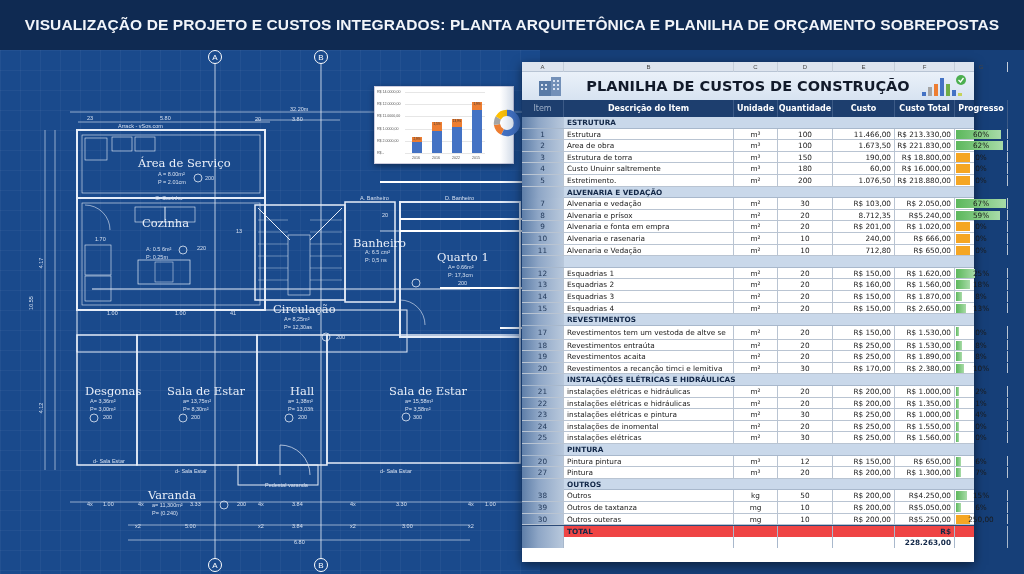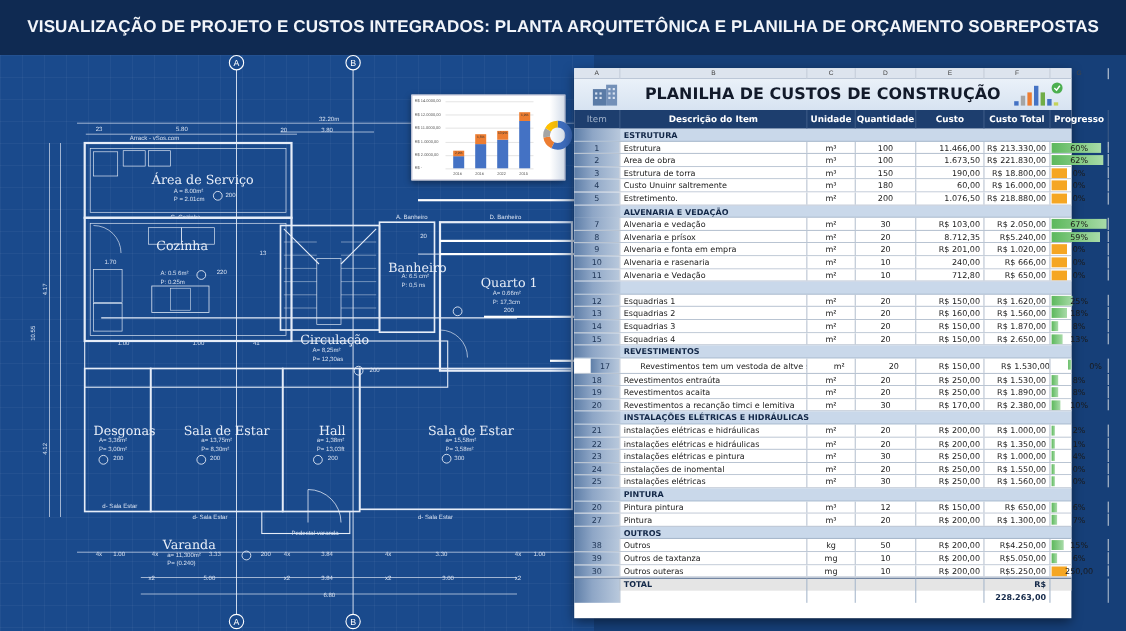--- a/index.html
+++ b/index.html
@@ -107,28 +107,28 @@
     display: grid; height: 11.6px;
     grid-template-columns: 42px 444px;
     background: #c9d8ea; border-bottom: 1px solid #a8b8cc;
   }
   .section-row span { font-size: 7.3px; font-weight: bold; color: #132848; line-height: 11px; font-family: "DejaVu Sans", sans-serif; }
   .section-row .c-item { background: linear-gradient(90deg,#5e7ea8 0%, #8ea6c6 40%, #b8c8dc 100%); }
   .section-row .c-desc { padding-left: 3px; }
   .total-row {
     display: grid; height: 12px;
     grid-template-columns: 42px 170px 44px 55px 62px 60px 53px;
-    background: #e5e5e5; border-top: 1.5px solid #2a4a78;
+    background: #ef4444; border-top: 1.5px solid #2a4a78;
   }
   .total-row span { font-size: 7.3px; font-weight: bold; color: #132848; line-height: 11px; border-right: 1px solid #a8b8cc; font-family: "DejaVu Sans", sans-serif; }
   .total-row .c-item { background: linear-gradient(90deg,#5e7ea8 0%, #8ea6c6 40%, #b8c8dc 100%); }
   .total-row .c-desc { padding-left: 3px; }
   .total-row .c-total { text-align: right; padding-right: 3px; }
   .row-tall { height: 14px; }
-  .row-tall span { line-height: 13px; margin-left: 15px; }
+  .row-tall span { line-height: 13px; }
   .sheet-fade {
     position: absolute; left: 500px; top: 62px; width: 80px; height: 500px;
     background: linear-gradient(90deg, rgba(26,74,140,0.0) 0%, rgba(26,74,140,0.45) 40%, rgba(26,74,140,0) 100%);
     pointer-events: none;
   }
   .conn-arrow { position: absolute; height: 1.5px; background: #fff; }
   .conn-arrow::after {
     content: ""; position: absolute; right: -4px; top: -3px;
     border-left: 5px solid #fff; border-top: 3.5px solid transparent; border-bottom: 3.5px solid transparent;
   }

